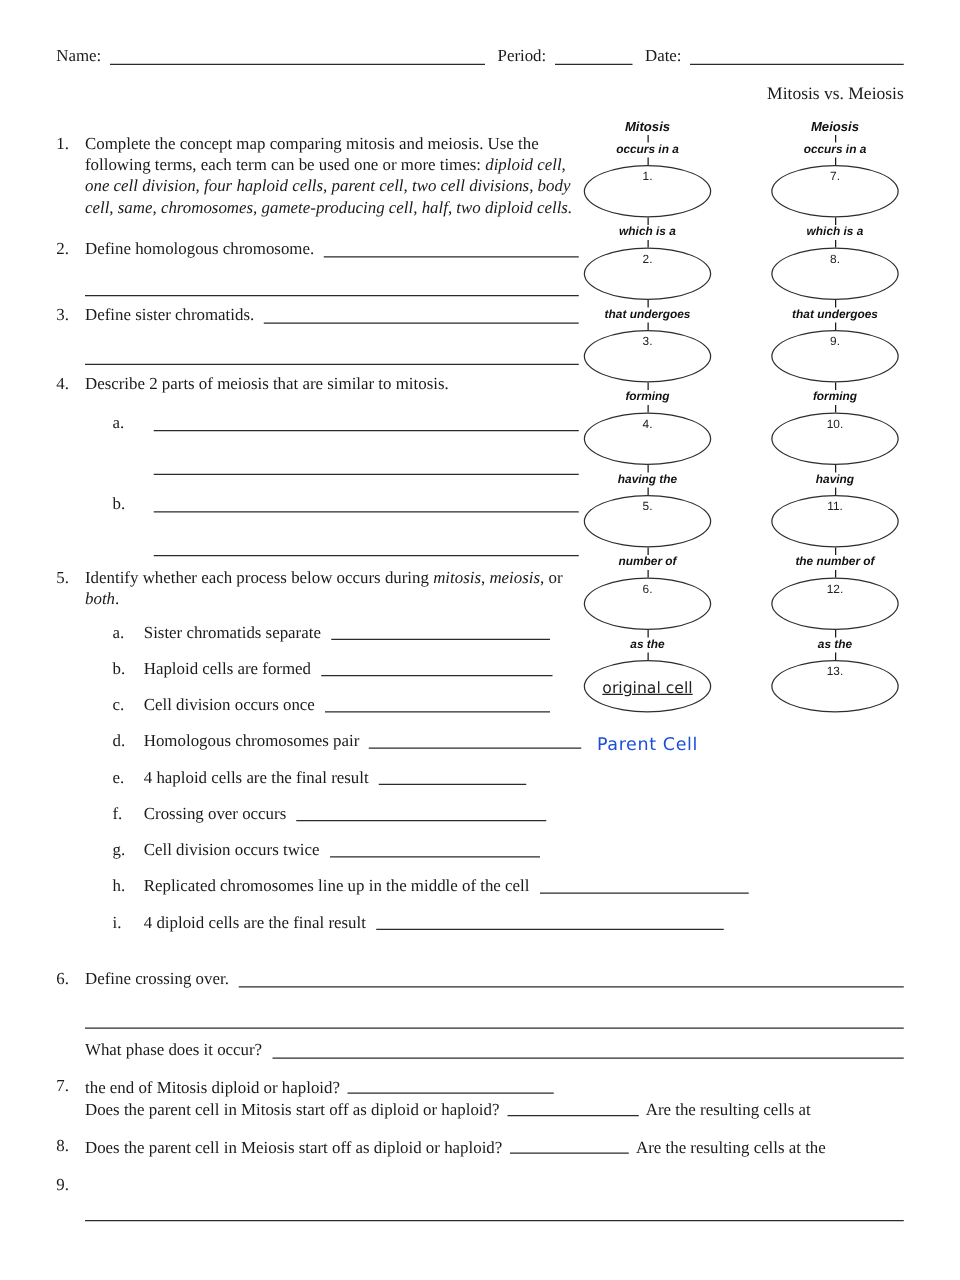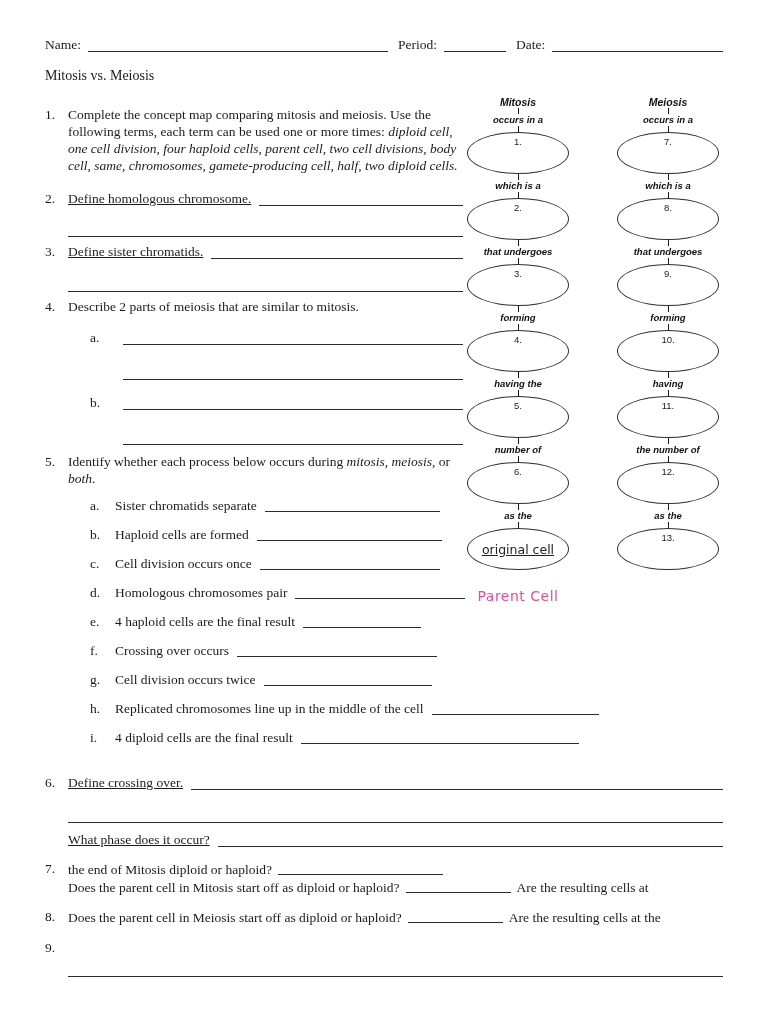--- a/index.html
+++ b/index.html
@@ -15,27 +15,27 @@
     color:#1b1b1b;
     overflow:hidden;
   }
   
   .hdr{display:flex;align-items:flex-end;margin-bottom:14px;}
   .hdr .lab{white-space:nowrap;margin-top:10px;}
   .blh{border-bottom:1.2px solid #2b2b2b;height:14px;margin:0 10px 1px 7px;}
   .blh.name{width:300px;}
   .blh.period{width:62px;}
   .blh.date{flex:1;margin-right:0;}
-  .title{text-align:left;font-size:14px;margin:0 0 22px 0;}
+  .title{text-align:right;font-size:14px;margin:0 0 22px 0;}
   
   .q{display:flex;}
   .qnum{width:23px;flex:none;}
   .qbody{flex:1;min-width:0;}
   .narrow{max-width:395px;}
-  .fill-row{display:flex;text-decoration:underline;}
+  .fill-row{display:flex;}
   .fill-row .txt{white-space:nowrap;}
   .bl-fill{flex:1;margin-left:8px;border-bottom:1.2px solid #2b2b2b;height:15px;}
   .blank-line{border-bottom:1.2px solid #2b2b2b;height:15px;}
   .bl{display:inline-block;border-bottom:1.2px solid #2b2b2b;height:13px;transform:translateY(1px);}
   .sub{display:flex;margin-left:22px;}
   .sub .letter{width:25px;flex:none;}
   .sub .item-text{white-space:nowrap;}
   .sub .bl{margin-left:8px;flex:none;}
   .fl{white-space:nowrap;}
   .mt6{margin-top:6px;}.mt8{margin-top:8px;}.mt10{margin-top:10px;}
@@ -54,21 +54,21 @@
     width:102px;height:42px;box-sizing:border-box;
     border:1px solid #2e2e2e;border-radius:50%;
     background:#fff;text-align:center;
     font:9.5px "Liberation Sans",sans-serif;color:#222;
     padding-top:3px;flex:none;
   }
   .map-ellipse.cell-text{
     display:flex;align-items:center;justify-content:center;
     padding-top:0;font:12.5px "DejaVu Sans",sans-serif;color:#222;text-decoration:underline;
   }
-  .map-caption{font:14px "DejaVu Sans",sans-serif;color:#ec4899;letter-spacing:.5px;margin-top:18px;}
+  .map-caption{font:14px "DejaVu Sans",sans-serif;color:#1d4ed8;letter-spacing:.5px;margin-top:18px;}
 </style>
 </head>
 <body>
 
 <div class="page">
 
   <div class="hdr">
     <span class="lab">Name:</span>
     <span class="blh name"></span>
     <span class="lab">Period:</span>

